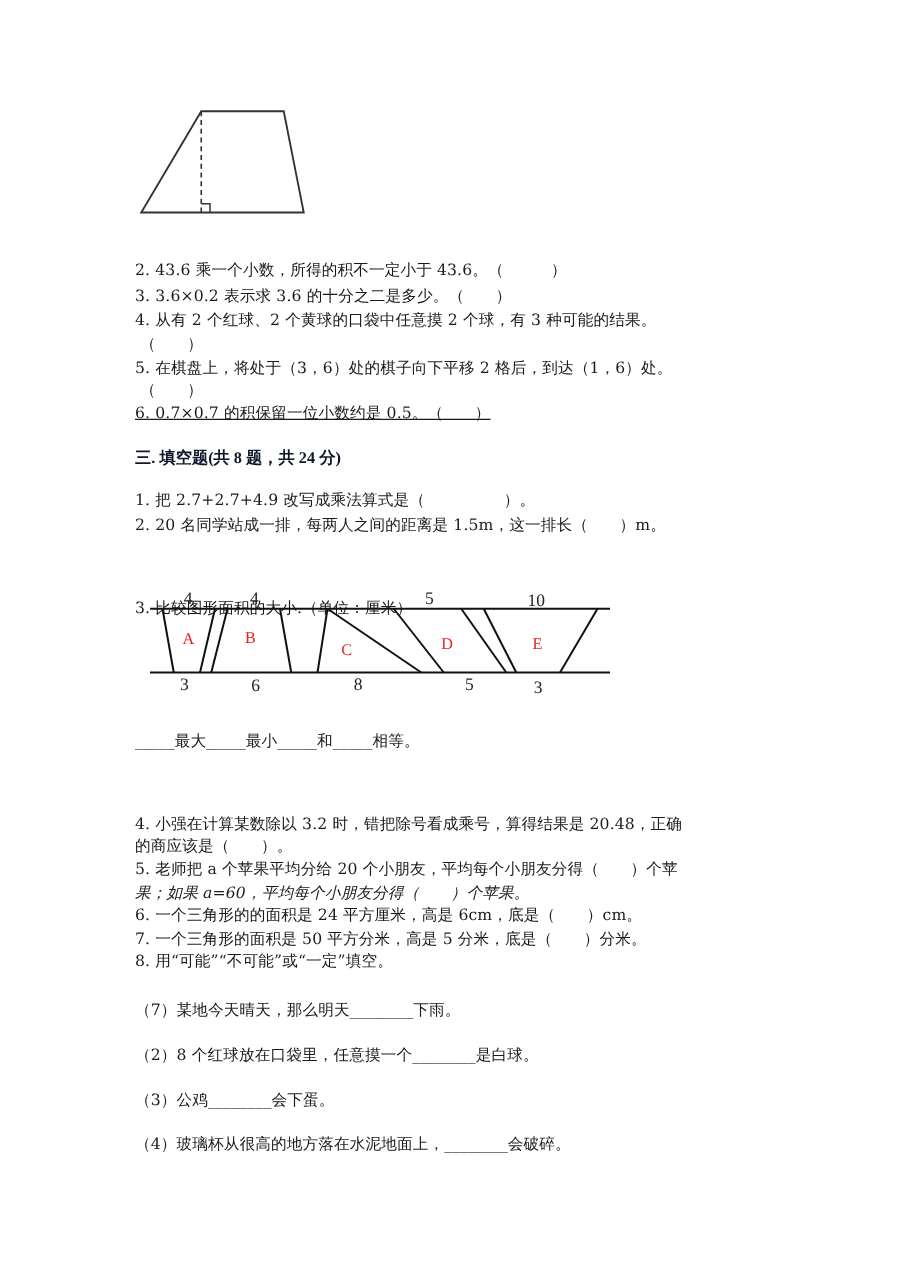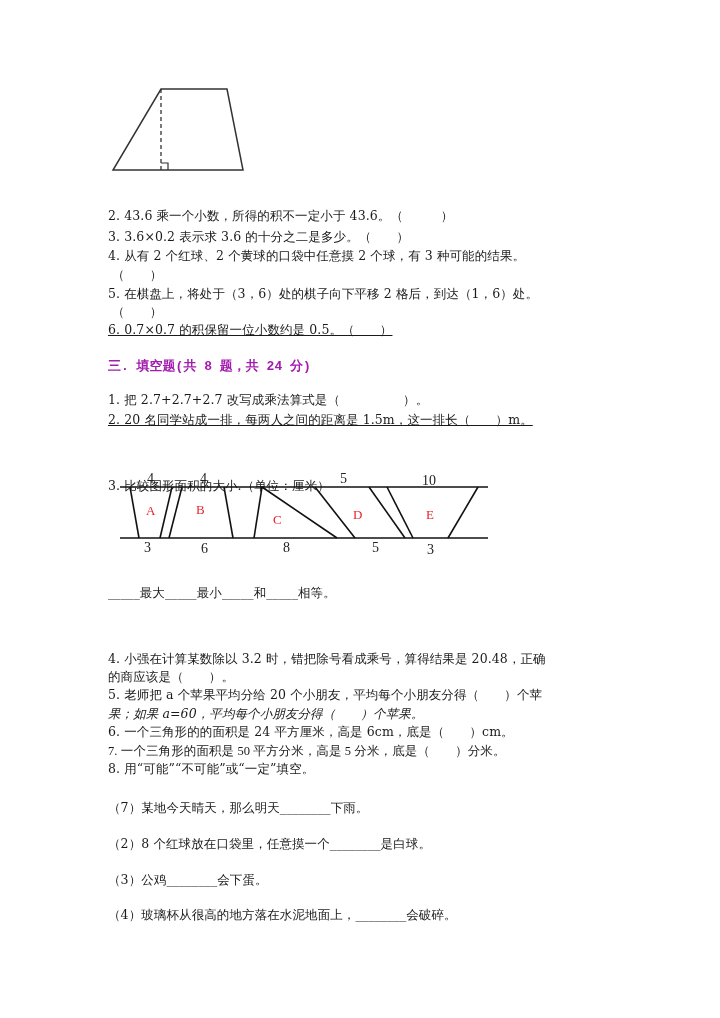--- a/index.html
+++ b/index.html
@@ -8,22 +8,22 @@
       font-family: "DejaVu Serif", "Liberation Serif", serif;
       color: #1a1a1a;
     }
     .abs { position: absolute; }
     .line {
       position: absolute; left: 108px; font-size: 12.5px; line-height: 18px;
       white-space: nowrap; letter-spacing: 0.1px;
     }
     .heading {
       position: absolute; left: 108px; top: 357px;
-      font-family: Liberation Mono, monospace;
-      font-weight: bold; font-size: 13px; color: #a21caf;
+      font-family: Liberation Serif, serif;
+      font-weight: bold; font-size: 13px; color: #0f172a;
     }
     svg text { font-family: "Liberation Serif", "DejaVu Serif", serif; }
   </style>
 </head>
 <body>
 
 <svg class="abs" style="left:100px; top:70px;" width="200" height="120" viewBox="0 0 200 120">
   <polygon points="61,19 127,19 143,100 13,100" fill="none" stroke="#333" stroke-width="1.5"></polygon>
   <line x1="61" y1="19" x2="61" y2="100" stroke="#333" stroke-width="1.3" stroke-dasharray="4,3"></line>
   <polyline points="61,93 68,93 68,100" fill="none" stroke="#333" stroke-width="1.2"></polyline>
@@ -32,22 +32,22 @@
 <div class="line" style="top:207px;">2. 43.6 乘一个小数，所得的积不一定小于 43.6。（　　　）</div>
 <div class="line" style="top:228px;">3. 3.6×0.2 表示求 3.6 的十分之二是多少。（　　）</div>
 <div class="line" style="top:247px;">4. 从有 2 个红球、2 个黄球的口袋中任意摸 2 个球，有 3 种可能的结果。</div>
 <div class="line" style="top:266px; left:112px;">（　　）</div>
 <div class="line" style="top:285px;">5. 在棋盘上，将处于（3，6）处的棋子向下平移 2 格后，到达（1，6）处。</div>
 <div class="line" style="top:303px; left:112px;">（　　）</div>
 <div class="line" style="top:321px;text-decoration:underline;">6. 0.7×0.7 的积保留一位小数约是 0.5。（　　）</div>
 
 <div class="heading">三. 填空题(共 8 题，共 24 分)</div>
 
-<div class="line" style="top:391px;">1. 把 2.7+2.7+2.7 改写成乘法算式是（　　　　　）。</div>
-<div class="line" style="top:411px;text-decoration:underline;">2. 20 名同学站成一排，每两人之间的距离是 1.5m，这一排长（　　）m。</div>
+<div class="line" style="top:391px;">1. 把 2.7+2.7+4.9 改写成乘法算式是（　　　　　）。</div>
+<div class="line" style="top:411px;">2. 20 名同学站成一排，每两人之间的距离是 1.5m，这一排长（　　）m。</div>
 <div class="line" style="top:429px;margin-top:48px;">3. 比较图形面积的大小.（单位：厘米）</div>
 
 <svg class="abs" style="left:110px; top:465px;" width="380" height="100" viewBox="0 0 380 100">
 
   <line x1="10" y1="22" x2="378" y2="22" stroke="#111" stroke-width="1.6"></line>
   <line x1="10" y1="73" x2="378" y2="73" stroke="#111" stroke-width="1.6"></line>
 
   <line x1="20" y1="22" x2="29" y2="73" stroke="#111" stroke-width="1.6"></line>
   <line x1="62" y1="22" x2="50" y2="73" stroke="#111" stroke-width="1.6"></line>
 
@@ -81,19 +81,19 @@
   <text x="316" y="54" font-size="13" fill="#e8222a">E</text>
 </svg>
 
 <div class="line" style="top:584px;">_____最大_____最小_____和_____相等。</div>
 
 <div class="line" style="top:650px;">4. 小强在计算某数除以 3.2 时，错把除号看成乘号，算得结果是 20.48，正确</div>
 <div class="line" style="top:668px;">的商应该是（　　）。</div>
 <div class="line" style="top:686px;">5. 老师把 a 个苹果平均分给 20 个小朋友，平均每个小朋友分得（　　）个苹</div>
 <div class="line" style="top:705px;font-style:italic;">果；如果 a=60，平均每个小朋友分得（　　）个苹果。</div>
 <div class="line" style="top:723px;">6. 一个三角形的的面积是 24 平方厘米，高是 6cm，底是（　　）cm。</div>
-<div class="line" style="top:742px;font-family:Liberation Serif, serif;">7. 一个三角形的面积是 50 平方分米，高是 5 分米，底是（　　）分米。</div>
+<div class="line" style="top:742px;">7. 一个三角形的面积是 50 平方分米，高是 5 分米，底是（　　）分米。</div>
 <div class="line" style="top:760px;">8. 用“可能”“不可能”或“一定”填空。</div>
 
 <div class="line" style="top:799px;">（7）某地今天晴天，那么明天________下雨。</div>
 <div class="line" style="top:835px;">（2）8 个红球放在口袋里，任意摸一个________是白球。</div>
 <div class="line" style="top:871px;">（3）公鸡________会下蛋。</div>
 <div class="line" style="top:906px;">（4）玻璃杯从很高的地方落在水泥地面上，________会破碎。</div>
 
 </body></html>

